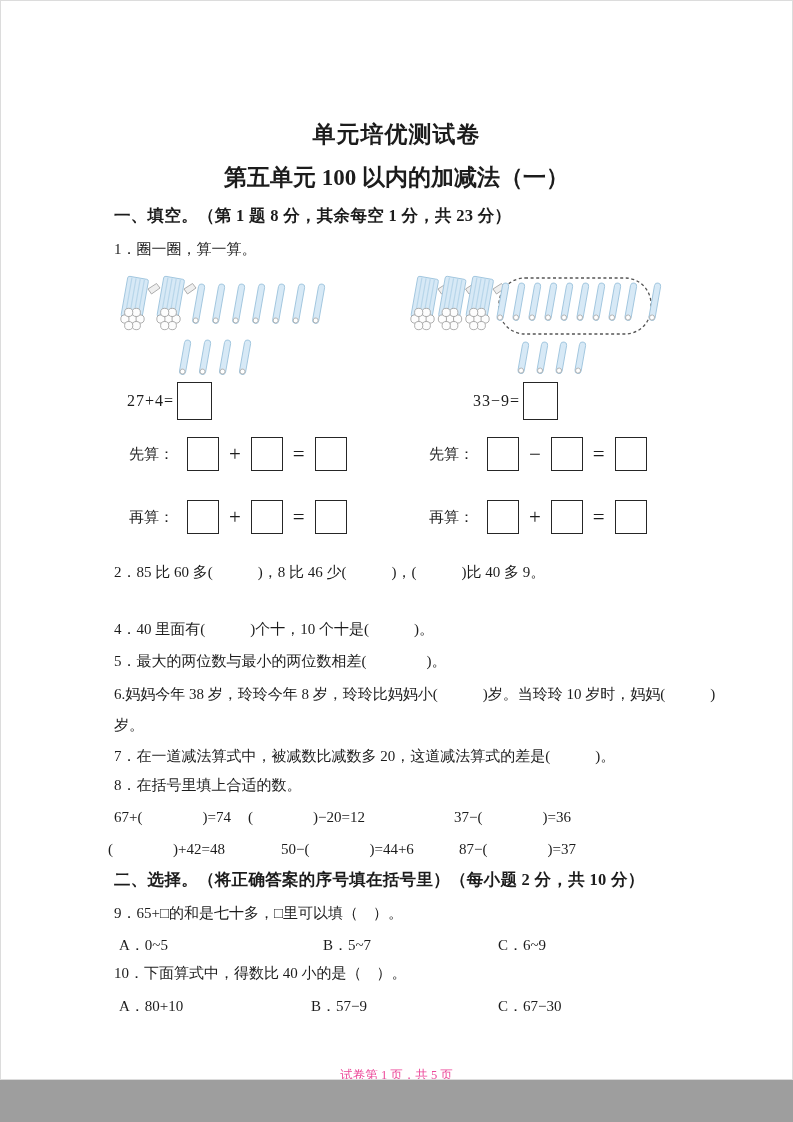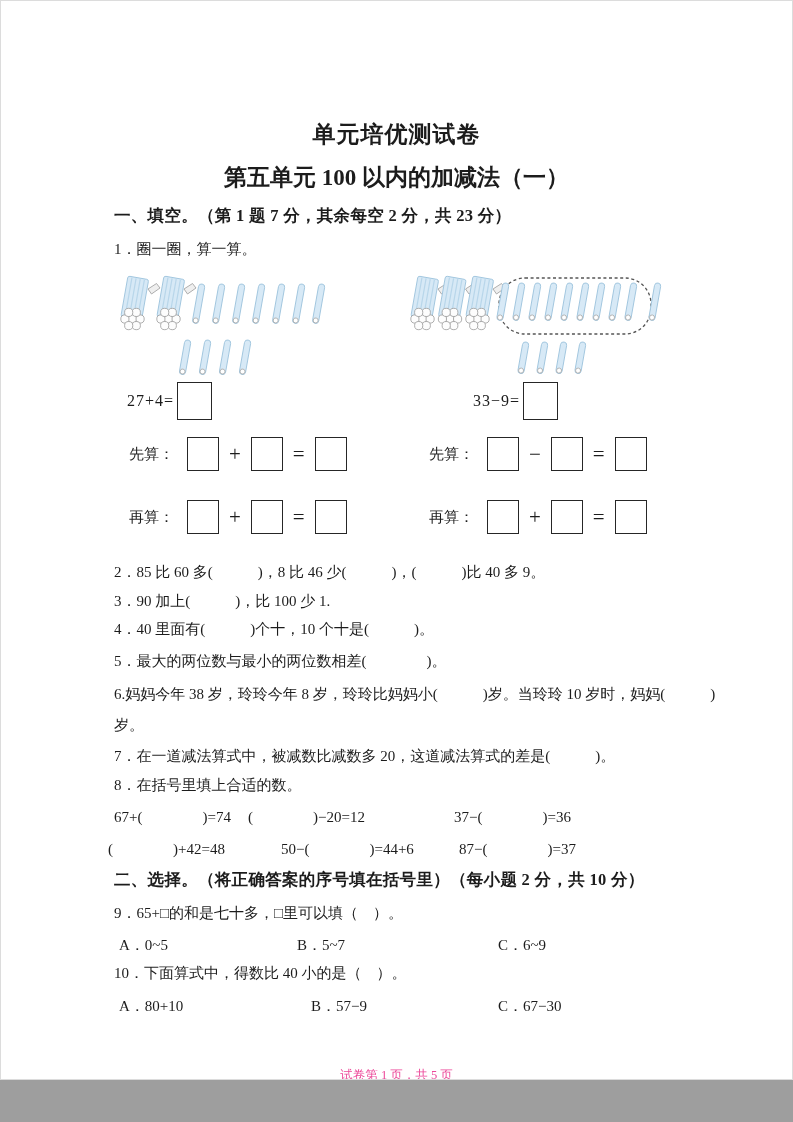--- a/index.html
+++ b/index.html
@@ -25,21 +25,21 @@
   svg{display:block;}
 </style>
 </head>
 <body>
 
 <div class="page">
 
   <div class="abs title" style="top:118px;">单元培优测试卷</div>
   <div class="abs subtitle" style="top:161px;">第五单元 100 以内的加减法（一）</div>
 
-  <div class="abs sec" style="left:113px;top:204px;">一、填空。（第 1 题 7 分，其余每空 2 分，共 23 分）</div>
+  <div class="abs sec" style="left:113px;top:204px;">一、填空。（第 1 题 8 分，其余每空 1 分，共 23 分）</div>
   <div class="abs txt" style="left:113px;top:238px;">1．圈一圈，算一算。</div>
 
   <svg id="sticksL" class="abs" style="left:113px;top:269px;" width="300" height="112" viewBox="0 0 300 112">
       <g transform="translate(14,6)">
         <g transform="rotate(10)">
           <rect x="0" y="0" width="21" height="41" rx="2" fill="#d7e9f6" stroke="#9fc5de" stroke-width="0.9"></rect>
           <line x1="4.2" y1="1" x2="4.2" y2="40" stroke="#b8d6ea" stroke-width="1.2"></line>
           <line x1="8.4" y1="1" x2="8.4" y2="40" stroke="#b8d6ea" stroke-width="1.2"></line>
           <line x1="12.6" y1="1" x2="12.6" y2="40" stroke="#b8d6ea" stroke-width="1.2"></line>
           <line x1="16.8" y1="1" x2="16.8" y2="40" stroke="#b8d6ea" stroke-width="1.2"></line>
@@ -266,21 +266,20 @@
   <div class="abs row g8" style="left:428px;top:499px;">
     <span class="lbl">再算：</span>
     <span class="abox"></span>
     <span class="op">+</span>
     <span class="abox"></span>
     <span class="op">=</span>
     <span class="abox"></span>
   </div>
 
   <div class="abs txt" style="left:113px;top:561px;">2．85 比 60 多(&nbsp;&nbsp;&nbsp;&nbsp;&nbsp;&nbsp;&nbsp;&nbsp;&nbsp;&nbsp;&nbsp;&nbsp;)，8 比 46 少(&nbsp;&nbsp;&nbsp;&nbsp;&nbsp;&nbsp;&nbsp;&nbsp;&nbsp;&nbsp;&nbsp;&nbsp;)，(&nbsp;&nbsp;&nbsp;&nbsp;&nbsp;&nbsp;&nbsp;&nbsp;&nbsp;&nbsp;&nbsp;&nbsp;)比 40 多 9。</div>
-  <div class="abs txt" style="left:113px;top:590px;">3．90 加上(&nbsp;&nbsp;&nbsp;&nbsp;&nbsp;&nbsp;&nbsp;&nbsp;&nbsp;&nbsp;&nbsp;&nbsp;)，比 100 少 1.</div>
   <div class="abs txt" style="left:113px;top:618px;">4．40 里面有(&nbsp;&nbsp;&nbsp;&nbsp;&nbsp;&nbsp;&nbsp;&nbsp;&nbsp;&nbsp;&nbsp;&nbsp;)个十，10 个十是(&nbsp;&nbsp;&nbsp;&nbsp;&nbsp;&nbsp;&nbsp;&nbsp;&nbsp;&nbsp;&nbsp;&nbsp;)。</div>
   <div class="abs txt" style="left:113px;top:650px;">5．最大的两位数与最小的两位数相差(&nbsp;&nbsp;&nbsp;&nbsp;&nbsp;&nbsp;&nbsp;&nbsp;&nbsp;&nbsp;&nbsp;&nbsp;&nbsp;&nbsp;&nbsp;&nbsp;)。</div>
   <div class="abs txt" style="left:113px;top:683px;">6.妈妈今年 38 岁，玲玲今年 8 岁，玲玲比妈妈小(&nbsp;&nbsp;&nbsp;&nbsp;&nbsp;&nbsp;&nbsp;&nbsp;&nbsp;&nbsp;&nbsp;&nbsp;)岁。当玲玲 10 岁时，妈妈(&nbsp;&nbsp;&nbsp;&nbsp;&nbsp;&nbsp;&nbsp;&nbsp;&nbsp;&nbsp;&nbsp;&nbsp;)</div>
   <div class="abs txt" style="left:113px;top:714px;">岁。</div>
   <div class="abs txt" style="left:113px;top:745px;">7．在一道减法算式中，被减数比减数多 20，这道减法算式的差是(&nbsp;&nbsp;&nbsp;&nbsp;&nbsp;&nbsp;&nbsp;&nbsp;&nbsp;&nbsp;&nbsp;&nbsp;)。</div>
   <div class="abs txt" style="left:113px;top:774px;">8．在括号里填上合适的数。</div>
 
   <div>
     <span class="abs txt" style="left:113px;top:806px;">67+(&nbsp;&nbsp;&nbsp;&nbsp;&nbsp;&nbsp;&nbsp;&nbsp;&nbsp;&nbsp;&nbsp;&nbsp;&nbsp;&nbsp;&nbsp;&nbsp;)=74</span>
     <span class="abs txt" style="left:247px;top:806px;">(&nbsp;&nbsp;&nbsp;&nbsp;&nbsp;&nbsp;&nbsp;&nbsp;&nbsp;&nbsp;&nbsp;&nbsp;&nbsp;&nbsp;&nbsp;&nbsp;)−20=12</span>
@@ -289,21 +288,21 @@
   <div>
     <span class="abs txt" style="left:107px;top:838px;">(&nbsp;&nbsp;&nbsp;&nbsp;&nbsp;&nbsp;&nbsp;&nbsp;&nbsp;&nbsp;&nbsp;&nbsp;&nbsp;&nbsp;&nbsp;&nbsp;)+42=48</span>
     <span class="abs txt" style="left:280px;top:838px;">50−(&nbsp;&nbsp;&nbsp;&nbsp;&nbsp;&nbsp;&nbsp;&nbsp;&nbsp;&nbsp;&nbsp;&nbsp;&nbsp;&nbsp;&nbsp;&nbsp;)=44+6</span>
     <span class="abs txt" style="left:458px;top:838px;">87−(&nbsp;&nbsp;&nbsp;&nbsp;&nbsp;&nbsp;&nbsp;&nbsp;&nbsp;&nbsp;&nbsp;&nbsp;&nbsp;&nbsp;&nbsp;&nbsp;)=37</span>
   </div>
 
   <div class="abs sec" style="left:113px;top:868px;">二、选择。（将正确答案的序号填在括号里）（每小题 2 分，共 10 分）</div>
   <div class="abs txt" style="left:113px;top:902px;">9．65+□的和是七十多，□里可以填（&nbsp;&nbsp;&nbsp;&nbsp;）。</div>
   <div>
     <span class="abs txt" style="left:118px;top:934px;">A．0~5</span>
-    <span class="abs txt" style="left:296px;top:934px;">B．5~7</span>
+    <span class="abs txt" style="left:322px;top:934px;">B．5~7</span>
     <span class="abs txt" style="left:497px;top:934px;">C．6~9</span>
   </div>
   <div class="abs txt" style="left:113px;top:962px;">10．下面算式中，得数比 40 小的是（&nbsp;&nbsp;&nbsp;&nbsp;）。</div>
   <div>
     <span class="abs txt" style="left:118px;top:995px;">A．80+10</span>
     <span class="abs txt" style="left:310px;top:995px;">B．57−9</span>
     <span class="abs txt" style="left:497px;top:995px;">C．67−30</span>
   </div>
 
   <div class="abs footer" style="top:1066px;">试卷第 1 页，共 5 页</div>

